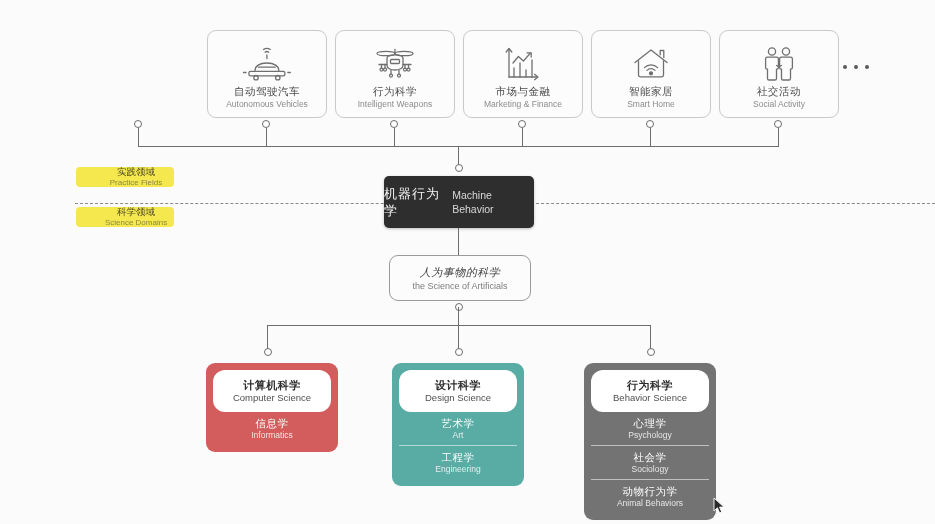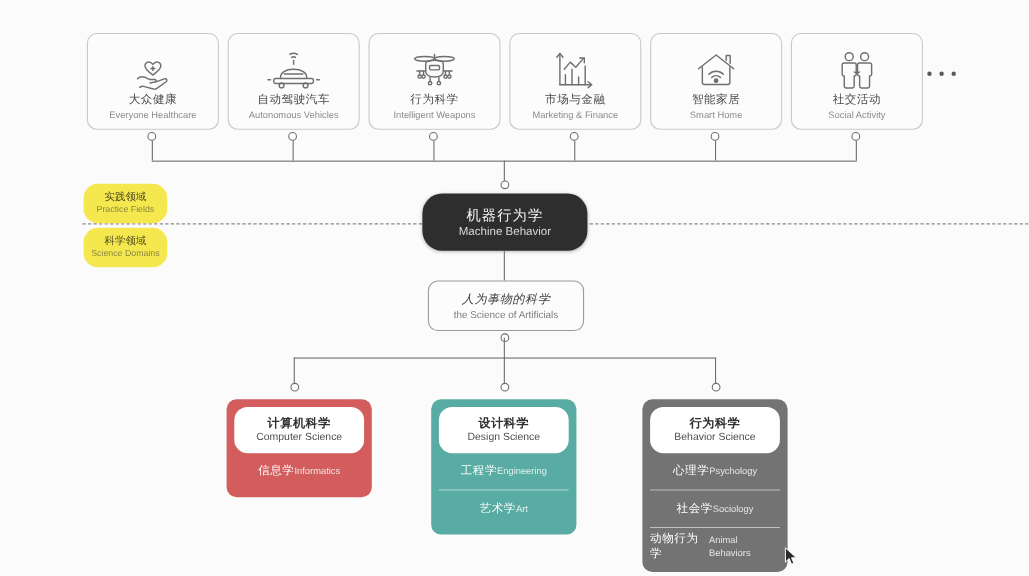--- a/index.html
+++ b/index.html
@@ -33,34 +33,34 @@
         border:1px solid #6e6e6e;background:#fdfdfd;box-sizing:border-box;}
 
   
   .divider{
     position:absolute;left:75px;top:203px;width:860px;height:0;
     border-top:1.4px dashed #8a8a8a;
   }
 
   
   .tag{
-    position:absolute;left:76px;width:76px;height:36px;border-radius:13px;
+    position:absolute;left:76px;width:76px;height:20px;border-radius:4px;
     background:#f5e84e;display:flex;flex-direction:column;
-    align-items:center;justify-content:center;
+    align-items:center;justify-content:center;padding-left:22px;
   }
   .tag .cn{font-size:9.5px;color:#4d4a20;line-height:11px;}
   .tag .en{font-size:8px;color:#8d8740;line-height:11px;}
   #tag-practice{top:167px;}
   #tag-science{top:207px;}
 
   
   #core{
     position:absolute;left:384px;top:176px;width:150px;height:52px;
-    background:#2e2e2e;border-radius:18px;
-    display:flex;flex-direction:column;align-items:center;justify-content:center;
+    background:#2e2e2e;border-radius:5px;
+    display:flex;align-items:center;justify-content:center;
     box-shadow:0 1px 3px rgba(0,0,0,.25);
   }
   #core .cn{font-size:13px;color:#f4f4f4;line-height:17px;letter-spacing:1px;}
   #core .en{font-size:10.5px;color:#d8d8d8;line-height:14px;}
 
   
   #artificials{
     position:absolute;left:389px;top:255px;width:140px;height:44px;
     border:1px solid #9a9a9a;border-radius:9px;background:#fcfcfc;
     display:flex;flex-direction:column;align-items:center;justify-content:center;
@@ -71,46 +71,34 @@
   
   .domain{position:absolute;top:363px;width:132px;border-radius:9px;padding:7px;
           box-sizing:border-box;display:flex;flex-direction:column;}
   .domain .head{
     background:#ffffff;border-radius:12px;height:42px;
     display:flex;flex-direction:column;align-items:center;justify-content:center;
   }
   .domain .head .cn{font-size:11px;color:#2f2f2f;font-weight:bold;line-height:14px;letter-spacing:.5px;}
   .domain .head .en{font-size:9.5px;color:#4f4f4f;line-height:12px;}
   .domain .sub{
-    height:33px;display:flex;align-items:center;justify-content:center;
+    height:33px;display:flex;flex-direction:column;align-items:center;justify-content:center;
   }
   .domain .sub + .sub{border-top:1px solid rgba(255,255,255,.55);}
   .domain .sub .cn{font-size:10.5px;color:#ffffff;line-height:13px;letter-spacing:.5px;}
   .domain .sub .en{font-size:8.5px;color:rgba(255,255,255,.82);line-height:11px;}
 
   
   #cursor{position:absolute;left:713px;top:497px;width:12px;height:18px;}
 </style>
 </head>
 <body>
 
 <div id="stage">
 
-  <div class="card" id="card-0" style="left:79px">
-    <span class="ico">
-      <svg width="44" height="40" viewBox="0 0 44 40" fill="none" stroke="#6f6f6f" stroke-width="1.3" stroke-linecap="round" stroke-linejoin="round">
-        <path d="M22 15.5c-2.6-3.4-7.2-2.4-7.2 1.4 0 3.1 4.2 6 7.2 8.3 3-2.3 7.2-5.2 7.2-8.3 0-3.8-4.6-4.8-7.2-1.4z"></path>
-        <path d="M22 17.4v3.6M20.2 19.2h3.6"></path>
-        <path d="M8 28.5c2.4-2.4 4.6-2.2 7-1.1l4.2 1.9h4.6c1.2 0 1.6 1.6.2 2.1l-4.6 1"></path>
-        <path d="M24 31.6l8.4-2.9c2-.7 3.2 1.4 1.6 2.6l-8.4 6c-1 .7-2 .9-3.2.6l-8-2.2c-1.6-.5-3-.2-4.4.8"></path>
-      </svg>
-    </span>
-    <span class="cn">大众健康</span>
-    <span class="en">Everyone Healthcare</span>
-  </div>
 
   <div class="card" id="card-1" style="left:207px">
     <span class="ico">
       <svg width="50" height="40" viewBox="0 0 50 40" fill="none" stroke="#6f6f6f" stroke-width="1.3" stroke-linecap="round" stroke-linejoin="round">
         <path d="M21.5 6.5a6 6 0 016.8 0"></path>
         <path d="M23.1 9.2a3 3 0 013.6 0"></path>
         <path d="M24.9 12v3.5"></path>
         <path d="M13 27.5c0-4.3 4.4-7.5 11.9-7.5s11.9 3.2 11.9 7.5"></path>
         <path d="M8.5 28.3h32.8c1 0 1.6.7 1.6 1.6v1.4c0 .9-.6 1.6-1.6 1.6H8.5c-1 0-1.6-.7-1.6-1.6v-1.4c0-.9.6-1.6 1.6-1.6z"></path>
         <path d="M16.5 24.2h16.8"></path>
@@ -257,26 +245,26 @@
       <span class="en">Informatics</span>
     </div>
   </div>
 
   <div class="domain" id="domain-ds" style="left:392px;background:#58aca3">
     <div class="head">
       <span class="cn">设计科学</span>
       <span class="en">Design Science</span>
     </div>
     <div class="sub">
+      <span class="cn">艺术学</span>
+      <span class="en">Art</span>
+    </div>
+    <div class="sub">
       <span class="cn">工程学</span>
       <span class="en">Engineering</span>
-    </div>
-    <div class="sub">
-      <span class="cn">艺术学</span>
-      <span class="en">Art</span>
     </div>
   </div>
 
   <div class="domain" id="domain-bs" style="left:584px;background:#737373">
     <div class="head">
       <span class="cn">行为科学</span>
       <span class="en">Behavior Science</span>
     </div>
     <div class="sub">
       <span class="cn">心理学</span>

